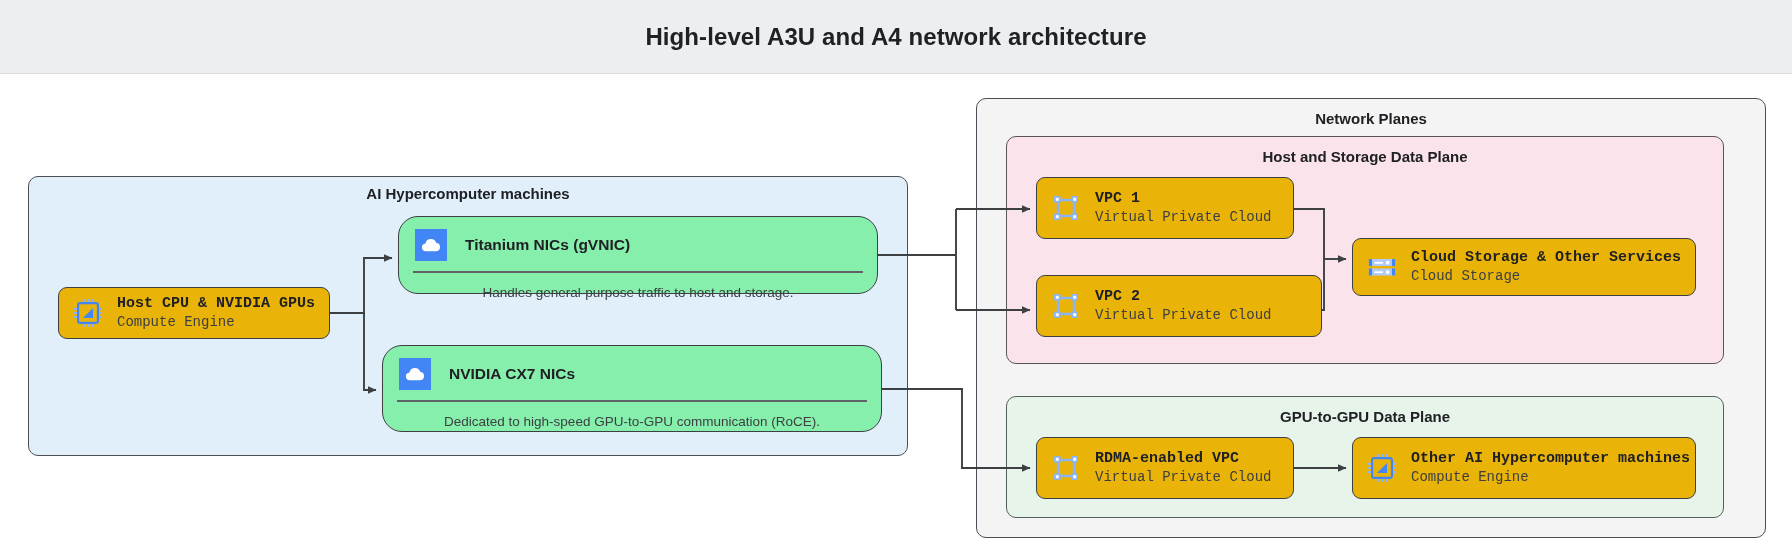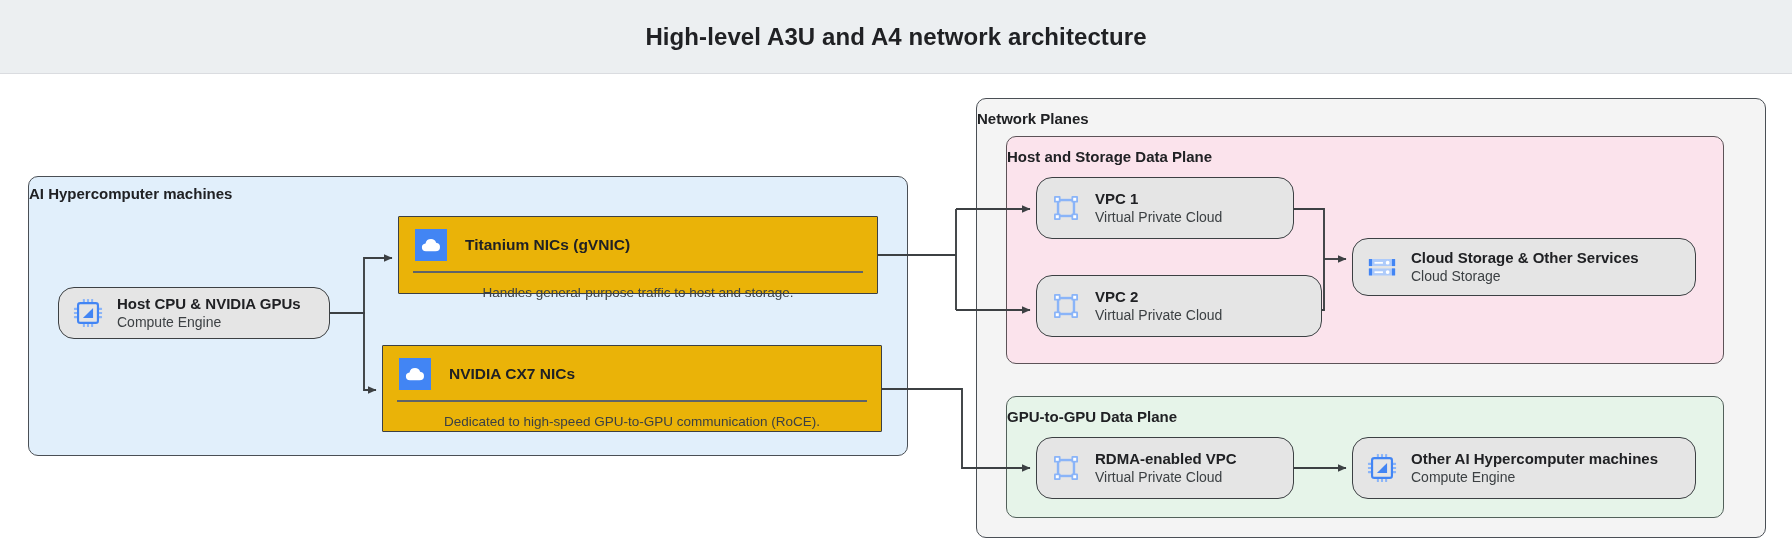--- a/index.html
+++ b/index.html
@@ -18,47 +18,47 @@
     position:absolute; left:0; top:0; width:1792px; height:74px;
     background:#eceff1;
     border-bottom:1px solid #dadce0;
     display:flex; align-items:center; justify-content:center;
   }
   .header-title { font-size:24px; font-weight:bold; color:#202124; letter-spacing:.1px; }
 
   
   .group { position:absolute; border:1.6px solid #4a4f55; border-radius:10px; }
   .group-title {
-    position:absolute; left:0; right:0; text-align:left;
+    position:absolute; left:0; right:0; text-align:center;
     font-size:15px; font-weight:bold; color:#202124;
   }
 
   #grp-ai      { left:28px;  top:176px; width:880px;  height:280px;
                  background:#e1effb; border-color:#4a4f55; }
   #grp-planes  { left:976px; top:98px;  width:790px;  height:440px;
                  background:#f4f4f4; }
   #grp-host    { left:1006px;top:136px; width:718px;  height:228px;
                  background:#fbe3ec; border-color:#5c5257; }
   #grp-gpu     { left:1006px;top:396px; width:718px;  height:122px;
                  background:#e6f4e9; border-color:#52605a; }
 
   
   .card {
-    position:absolute; background:#e5e5e5;
-    border:1.6px solid #3c4043; border-radius:16px;
-    display:flex; align-items:flex-start;
+    position:absolute; background:#eab308;
+    border:1.6px solid #3c4043; border-radius:9px;
+    display:flex; align-items:flex-start;font-family:Liberation Mono, monospace;
   }
   .card-inner { display:flex; align-items:center; padding:0 14px; height:100%; width:100%; }
   .card-icon { flex:0 0 auto; width:30px; height:30px; margin-right:14px; }
   .card-text { display:flex; flex-direction:column; justify-content:center; }
   .card-title { font-size:15px; font-weight:bold; color:#202124; line-height:19px; white-space:nowrap;}
   .card-sub   { font-size:14px; color:#3c4043; line-height:19px; white-space:nowrap;}
 
   
-  .dcard { position:absolute; background:#eab308; border:1.6px solid #3c4043; border-radius:1px; }
+  .dcard { position:absolute; background:#86efac; border:1.6px solid #3c4043; border-radius:20px; }
   .dcard-head { display:flex; align-items:center; padding:12px 16px 10px 16px; }
   .dcard-head .card-icon { width:32px; height:32px; margin-right:18px; }
   .dcard-name { font-size:15.5px; font-weight:bold; color:#202124; }
   .dcard-rule { height:1.6px; background:#5f6368; margin:0 14px; }
   .dcard-desc { font-size:13.5px; color:#3c4043; text-align:center; padding:12px 18px 12px 18px; }
 
   #card-host   { left:58px;  top:287px; width:272px;  height:52px; }
   #card-titan  { left:398px; top:216px; width:480px;  height:78px; }
   #card-cx7    { left:382px; top:345px; width:500px;  height:87px; }
   #card-vpc1   { left:1036px;top:177px; width:258px;  height:62px; }

